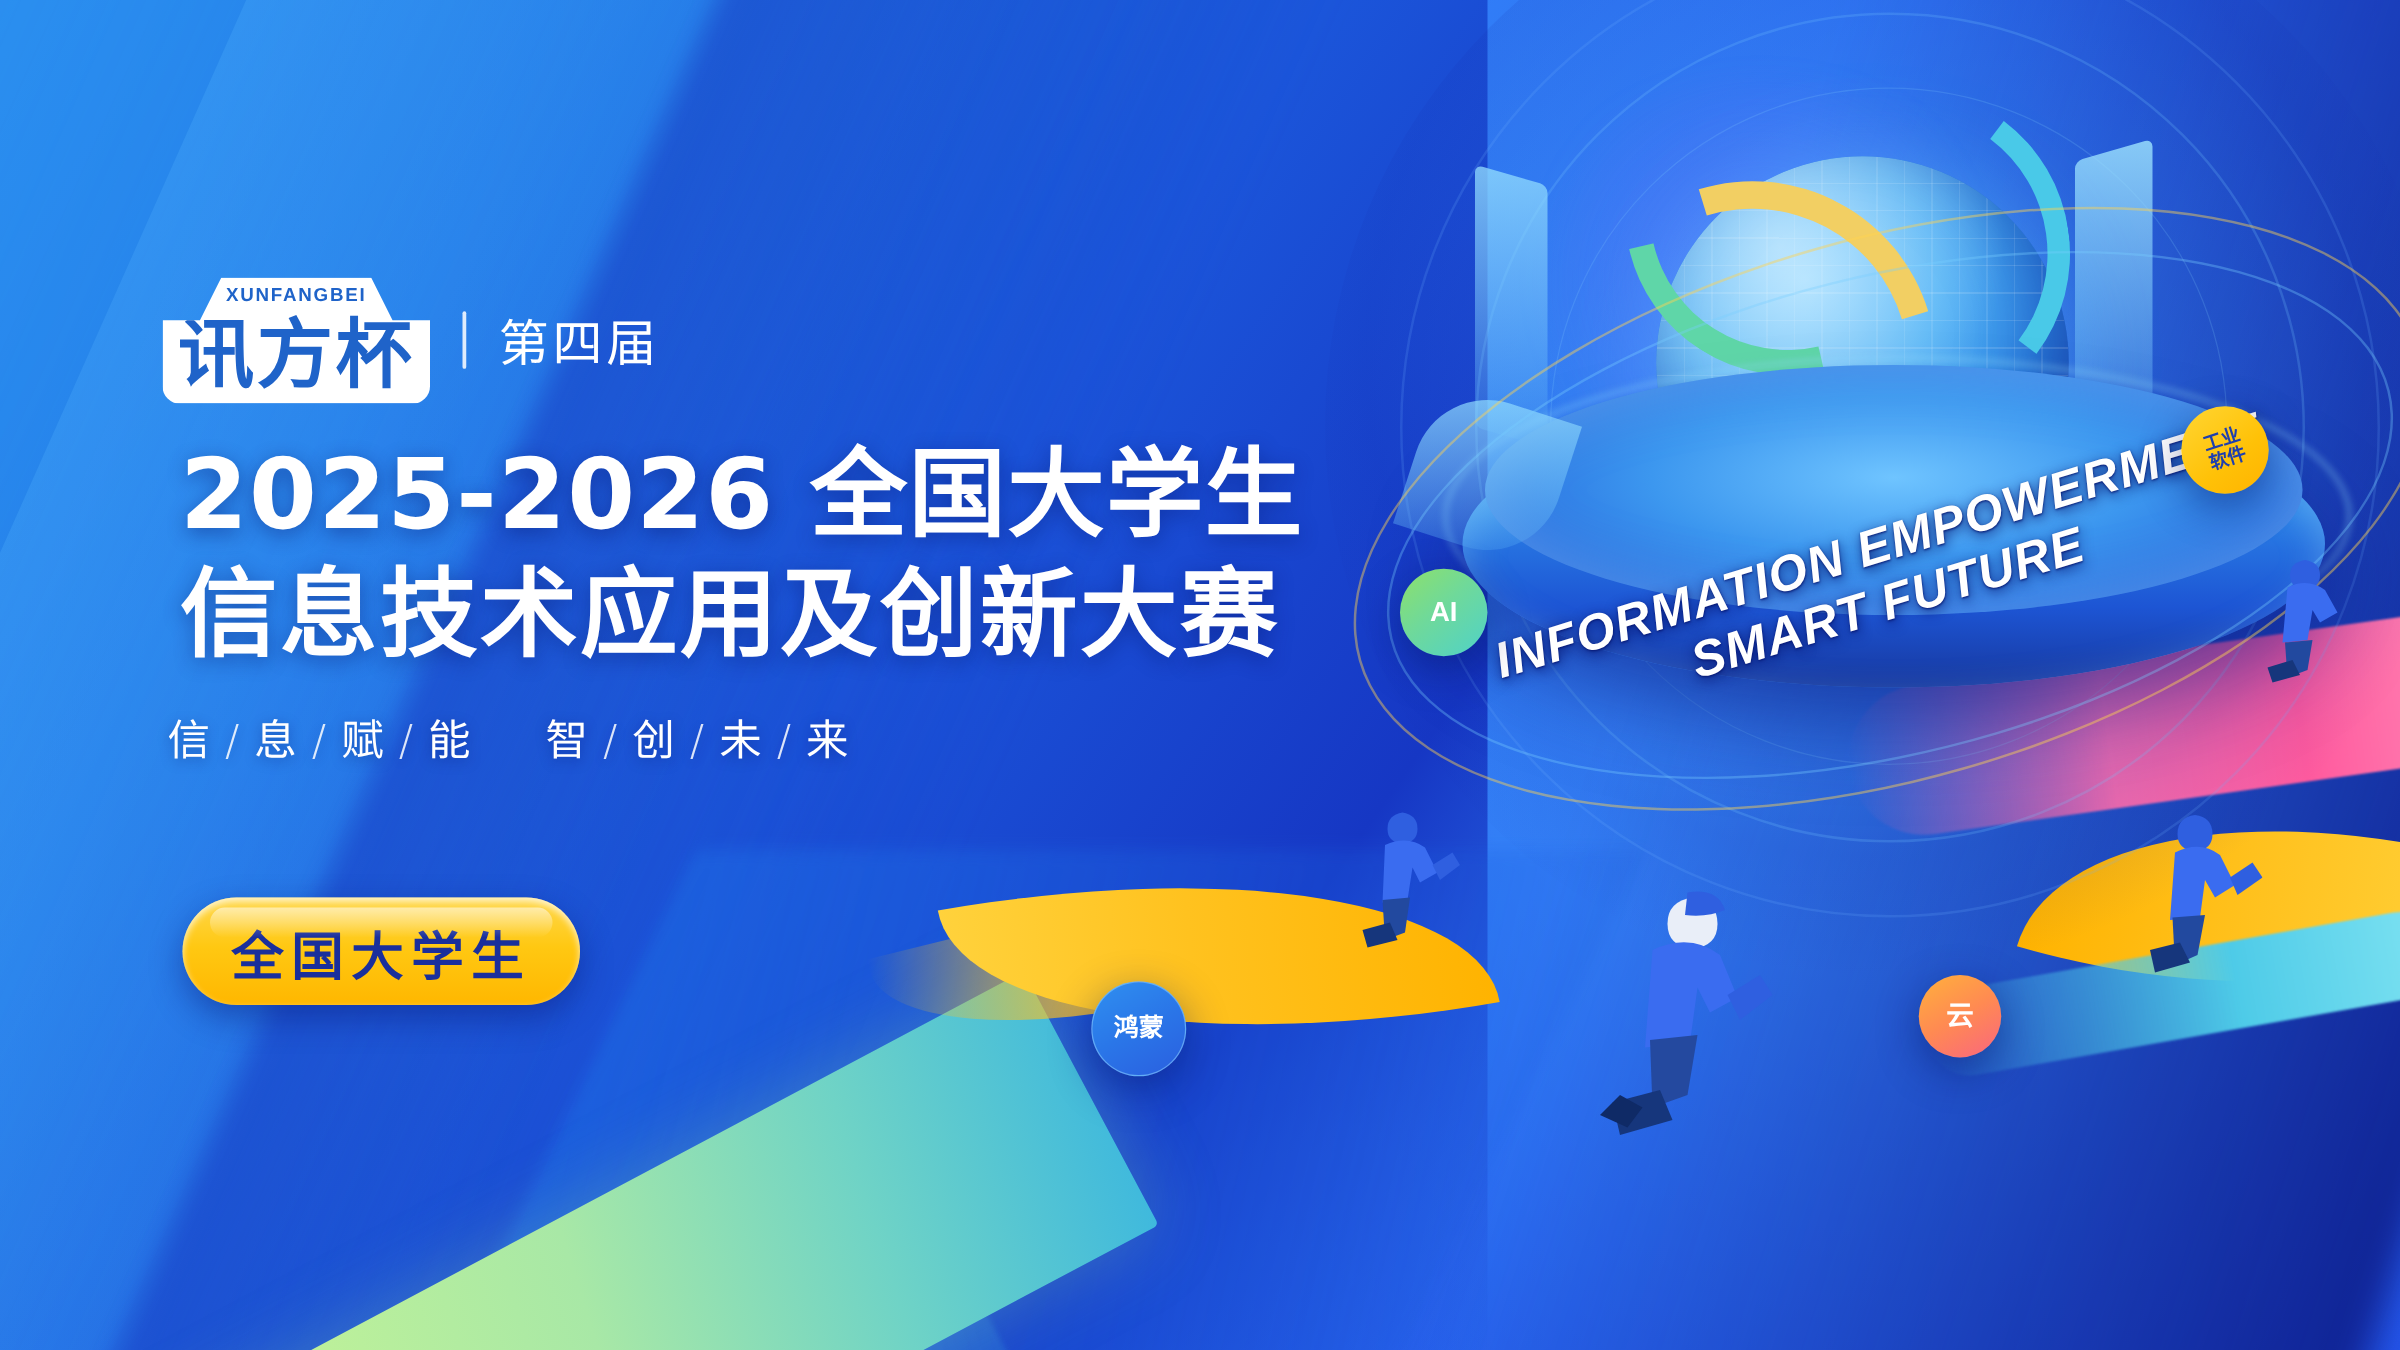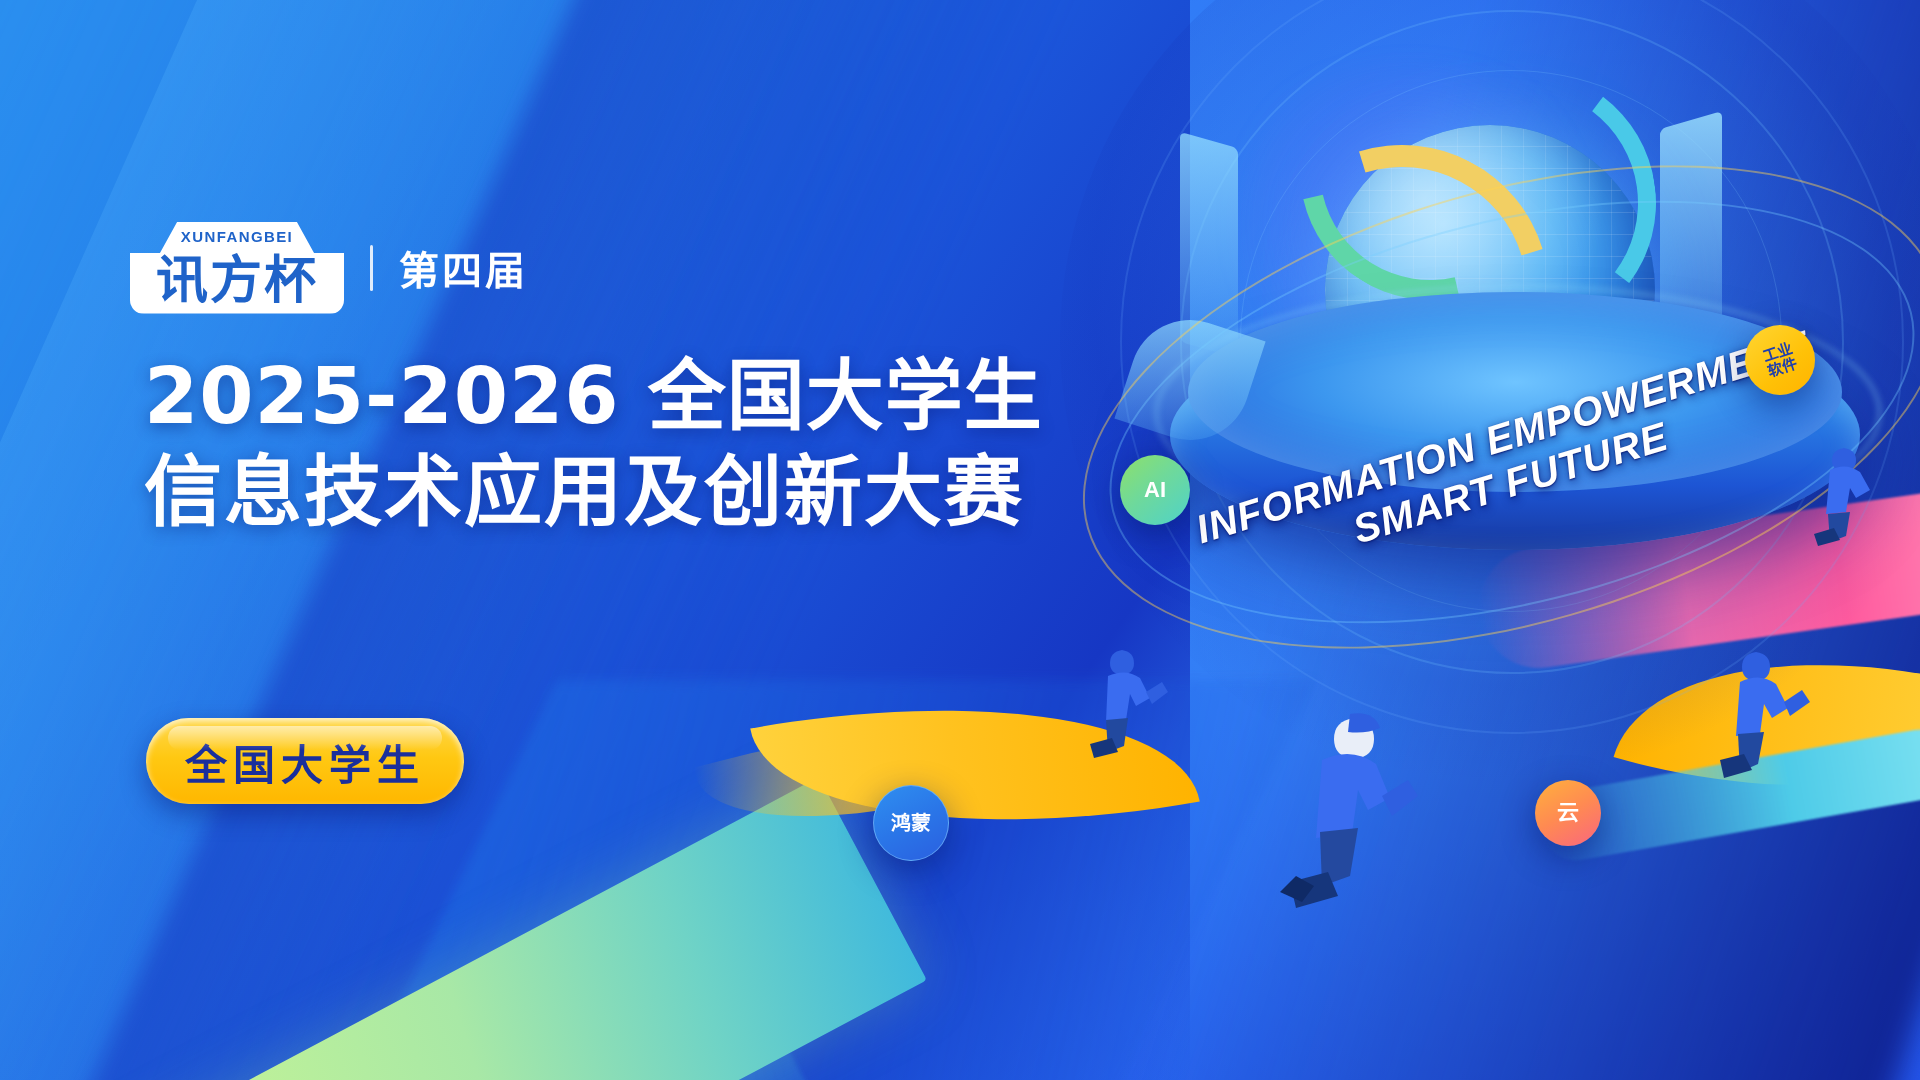--- a/index.html
+++ b/index.html
@@ -221,27 +221,27 @@
     border-radius:12px 12px 14px 14px;
     clip-path:polygon(0% 34%, 14% 34%, 22% 0%, 78% 0%, 86% 34%, 100% 34%, 100% 100%, 0% 100%);
     width:214px;box-sizing:border-box;
     text-align:center;
   }
   .logo-en{
     color:#1f63c9;font-size:15px;font-weight:700;letter-spacing:1.4px;
     line-height:1.1;margin:3px 0 10px;
   }
   .logo-cn{
-    color:#1f63c9;font-size:52px;font-weight:900;letter-spacing:2px;
+    color:#1f63c9;font-size:61px;font-weight:900;letter-spacing:2px;
     line-height:1;margin-top:-2px;
     font-family:"DejaVu Sans","Liberation Sans",sans-serif;
   }
   .logo-sep{width:3px;height:46px;background:rgba(255,255,255,.85);border-radius:2px;}
   .edition{
-    color:#fff;font-size:40px;font-weight:700;letter-spacing:3px;
+    color:#fff;font-size:40px;font-weight:400;letter-spacing:3px;
     font-family:"DejaVu Sans","Liberation Sans",sans-serif;
   }
   .title-block{position:absolute;left:0;top:350px;}
   .title-l1,.title-l2{
     color:#fff;font-weight:900;line-height:1.18;white-space:nowrap;
     text-shadow:0 4px 16px rgba(6,22,110,.45);
     font-family:"DejaVu Sans","Liberation Sans",sans-serif;
     margin-left:14px;
   }
   .title-l1{font-size:78px;letter-spacing:1px;}
@@ -378,17 +378,20 @@
       </div>
       <div class="logo-sep"></div>
       <div class="edition">第四届</div>
     </div>
 
     <div class="title-block">
       <div class="title-l1">2025-2026 全国大学生</div>
       <div class="title-l2">信息技术应用及创新大赛</div>
     </div>
 
+    <div class="tagline">
+      <span>信</span><span class="sl">/</span><span>息</span><span class="sl">/</span><span>赋</span><span class="sl">/</span><span>能</span><span class="gap"></span><span>智</span><span class="sl">/</span><span>创</span><span class="sl">/</span><span>未</span><span class="sl">/</span><span>来</span>
+    </div>
 
     <button class="cta">全国大学生</button>
 
   </div>
 </div>
 
 </body></html>

